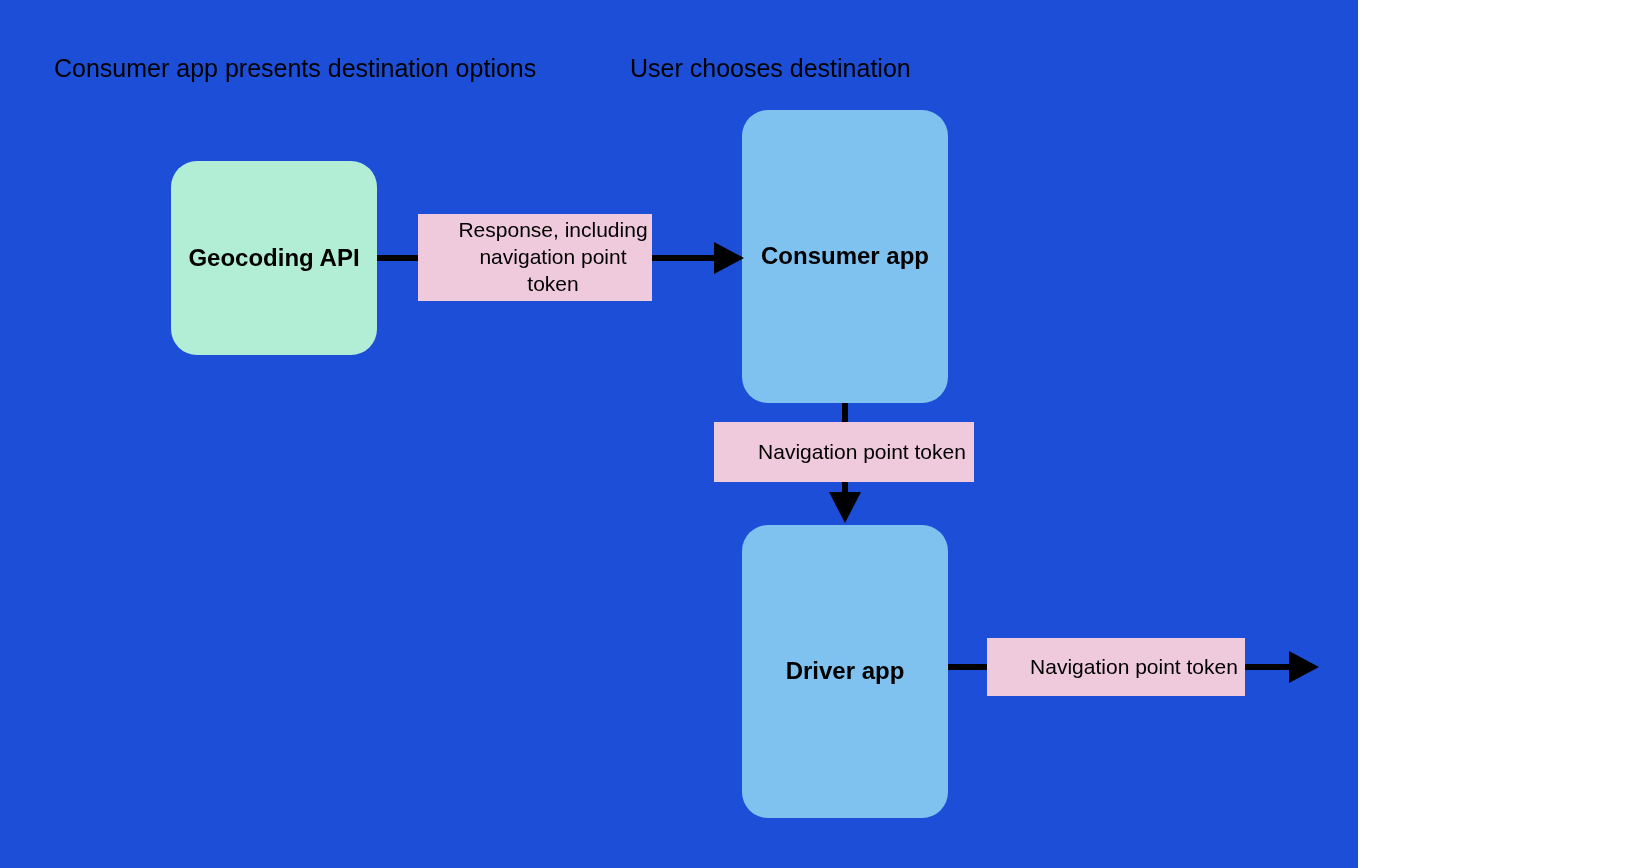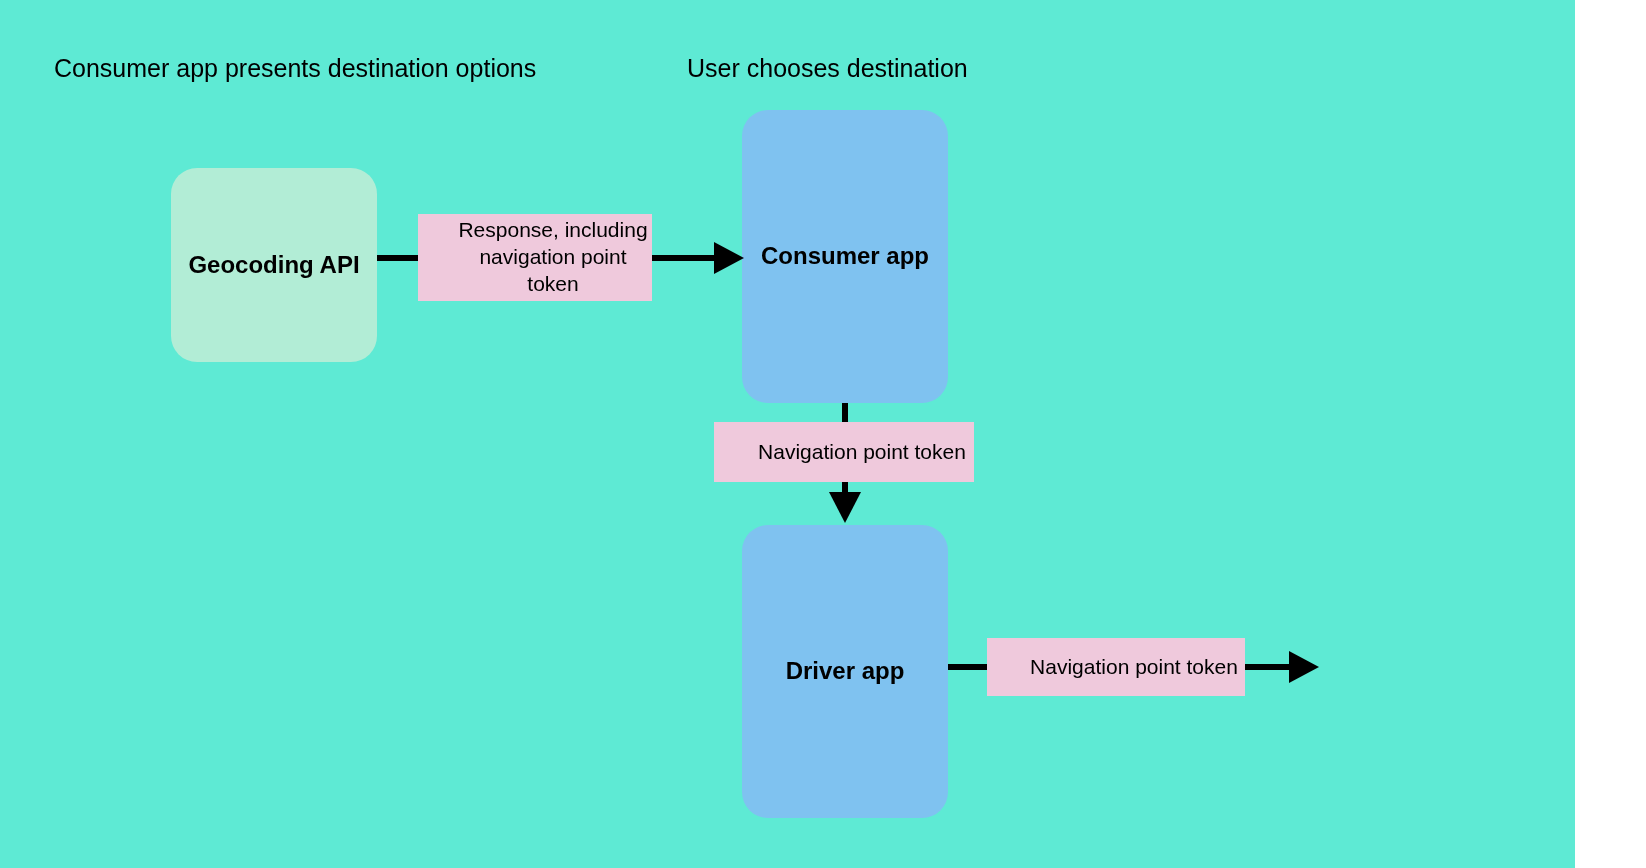--- a/index.html
+++ b/index.html
@@ -6,56 +6,56 @@
     margin: 0;
     padding: 0;
     background: #ffffff;
   }
   body {
     font-family: "Liberation Sans", sans-serif;
     -webkit-font-smoothing: antialiased;
   }
   #canvas {
     position: relative;
-    width: 1575px;
+    width: 1358px;
     height: 868px;
-    background: #5eead4;
+    background: #1d4ed8;
     overflow: hidden;
   }
 
   
   .col-header {
     position: absolute;
     font-size: 25px;
     font-weight: 400;
     color: #000000;
     white-space: nowrap;
     line-height: 1;
   }
   #hdr-0 { left: 54px;   top: 56px; }
-  #hdr-1 { left: 687px;  top: 56px; }
+  #hdr-1 { left: 630px;  top: 56px; }
   #hdr-2 { left: 1154px; top: 56px; }
 
   
   .node {
     position: absolute;
     border-radius: 26px;
     display: flex;
     align-items: center;
     justify-content: center;
     box-sizing: border-box;
     font-size: 24px;
     font-weight: bold;
     color: #000000;
     text-align: center;
     line-height: 1.2;
   }
 
   #node-geocoding-api {
-    left: 171px;  top: 168px;
+    left: 171px;  top: 161px;
     width: 206px; height: 194px;
     background: #B2EDD6;
   }
   #node-consumer-app {
     left: 742px;  top: 110px;
     width: 206px; height: 293px;
     background: #7FC2F0;
   }
   #node-driver-app {
     left: 742px;  top: 525px;

